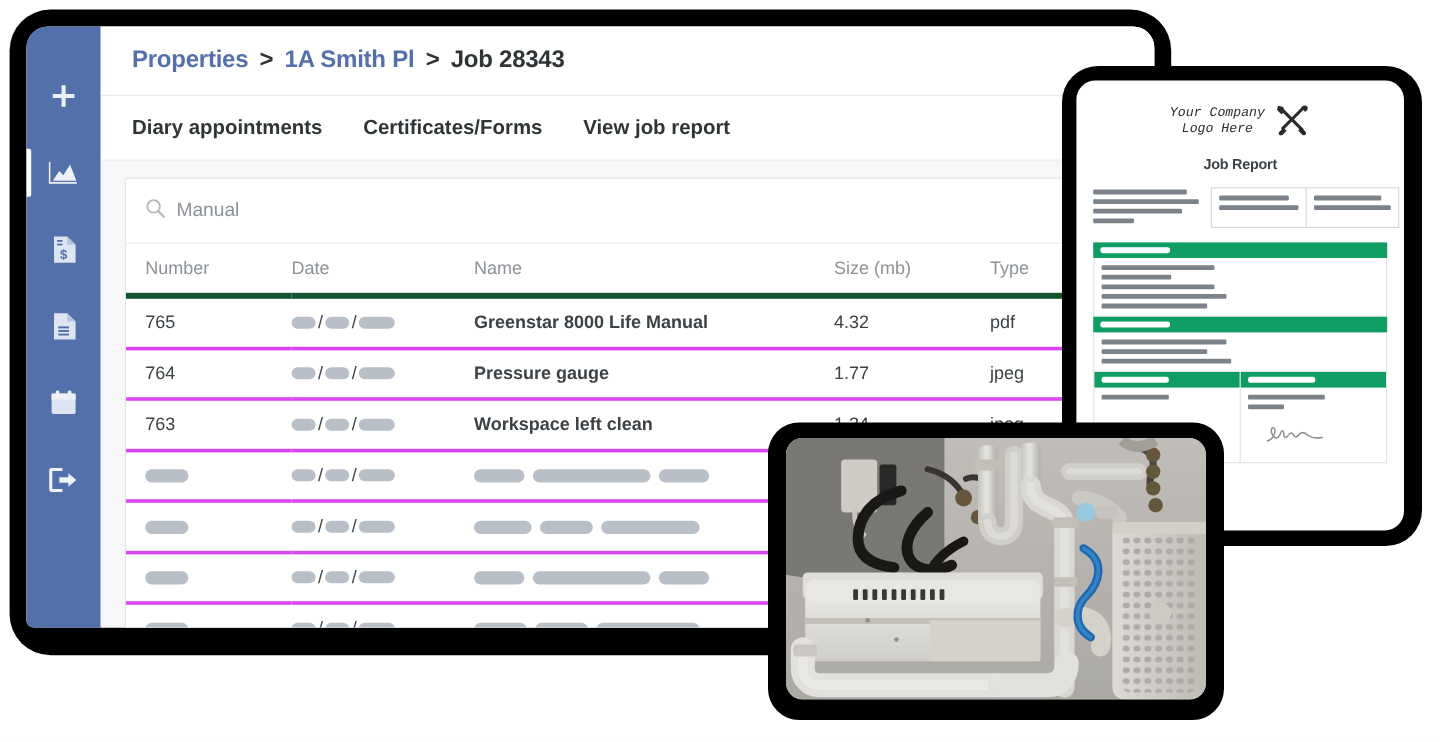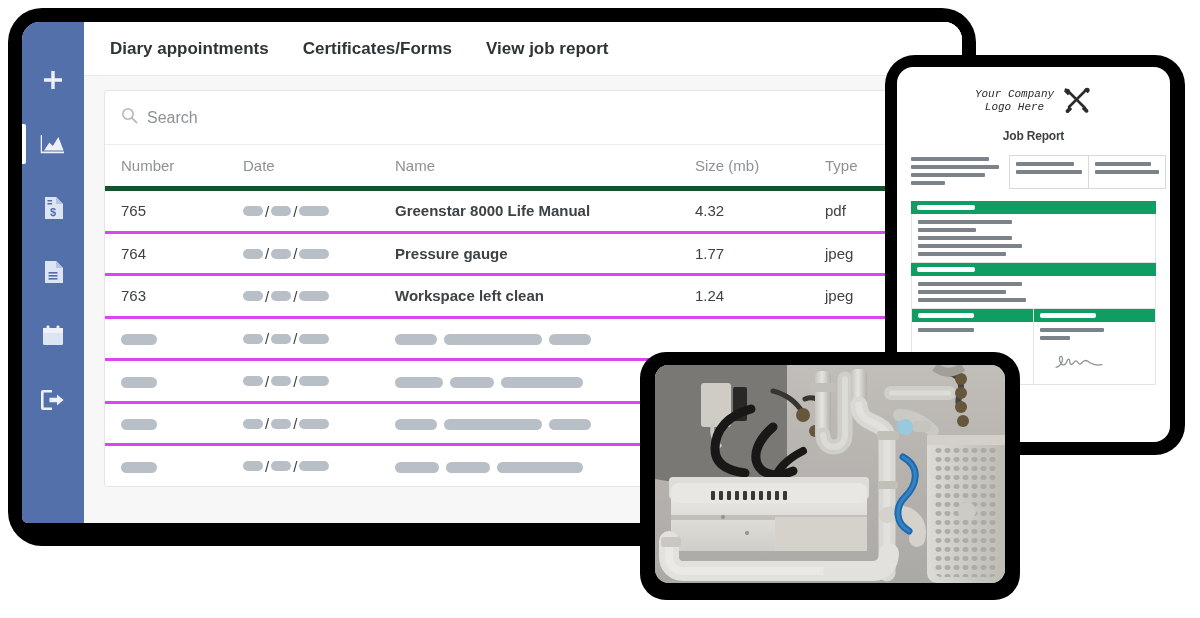--- a/index.html
+++ b/index.html
@@ -386,20 +386,29 @@
           <path d="M12 1H3a2 2 0 0 0-2 2v16a2 2 0 0 0 2 2h9v-2.6H3.6V3.6H12z" fill="#eef1f8"></path>
           <path d="M17 5.4l6.6 5.6-6.6 5.6v-3.4H9.5V8.8H17z" fill="#eef1f8"></path>
         </svg>
       </span>
     </div>
 
   </div>
 
   <div class="content">
 
+    <div class="breadcrumb-bar">
+      <div class="breadcrumb">
+        <span class="crumb-link">Properties</span>
+        <span class="crumb-sep">&gt;</span>
+        <span class="crumb-link">1A Smith Pl</span>
+        <span class="crumb-sep">&gt;</span>
+        <span class="crumb-current">Job 28343</span>
+      </div>
+    </div>
 
     <div class="tab-bar">
       <div class="tab">
         <span>Diary appointments</span>
 
       </div>
       <div class="tab">
         <span>Certificates/Forms</span>
 
       </div>
@@ -412,21 +421,21 @@
     <div class="table-area">
       <div class="table-card">
 
         <div class="search-row">
           <span class="search-icon">
             <svg width="17" height="17" viewBox="0 0 17 17">
               <circle cx="7" cy="7" r="5.2" fill="none" stroke="#b4b9bd" stroke-width="1.6"></circle>
               <line x1="10.8" y1="10.8" x2="15.6" y2="15.6" stroke="#b4b9bd" stroke-width="1.8" stroke-linecap="round"></line>
             </svg>
           </span>
-          <span class="search-placeholder">Search</span>
+          <span class="search-placeholder">Manual</span>
         </div>
 
         <table class="files">
           <thead>
             <tr>
               <th class="c-num">Number</th>
               <th class="c-date">Date</th>
               <th class="c-name">Name</th>
               <th class="c-size">Size (mb)</th>
               <th class="c-type">Type</th>

